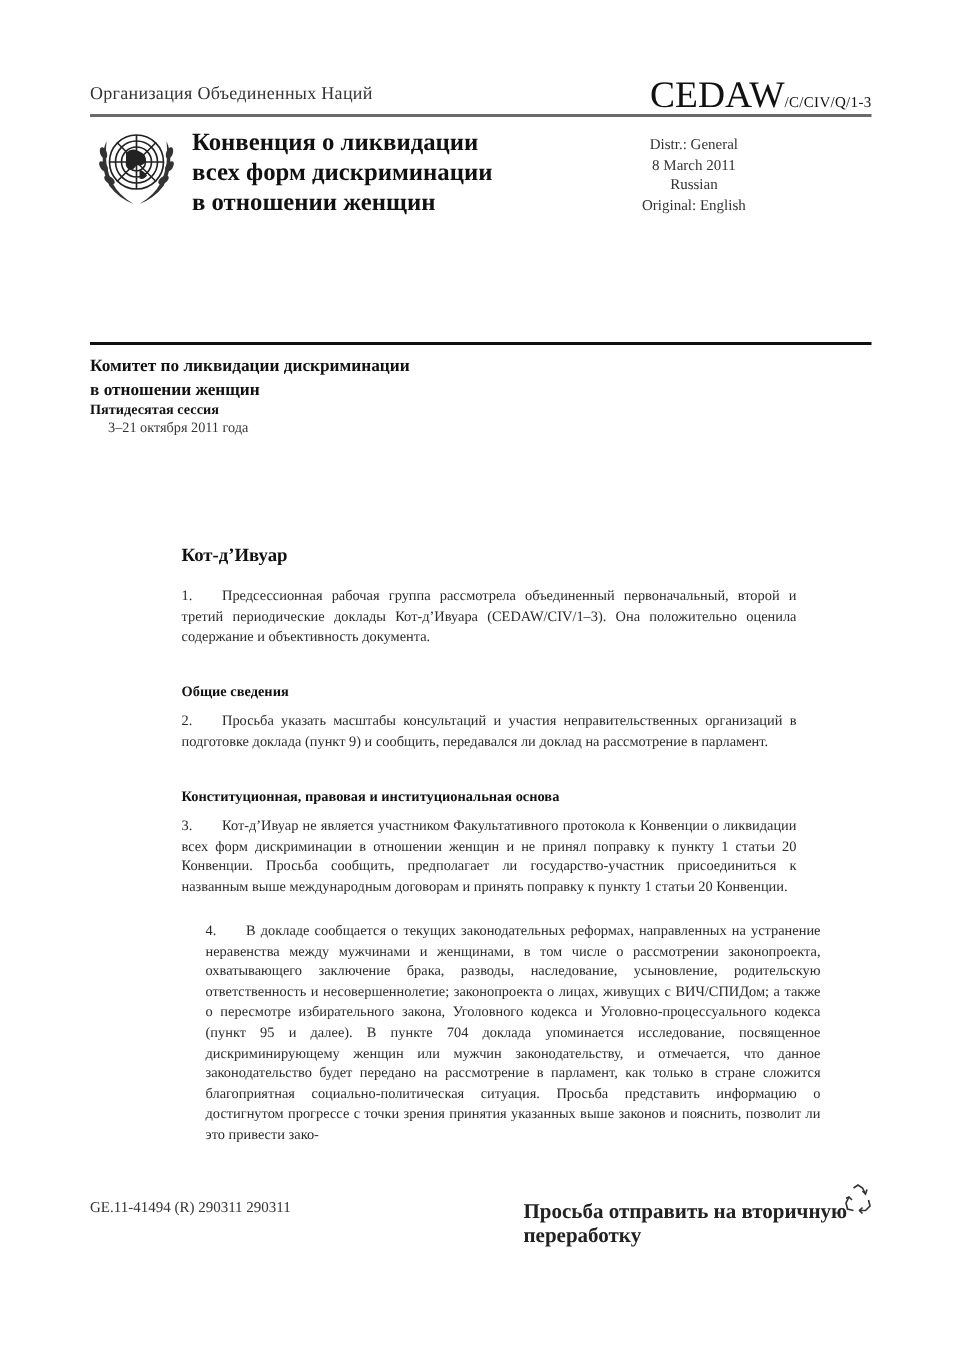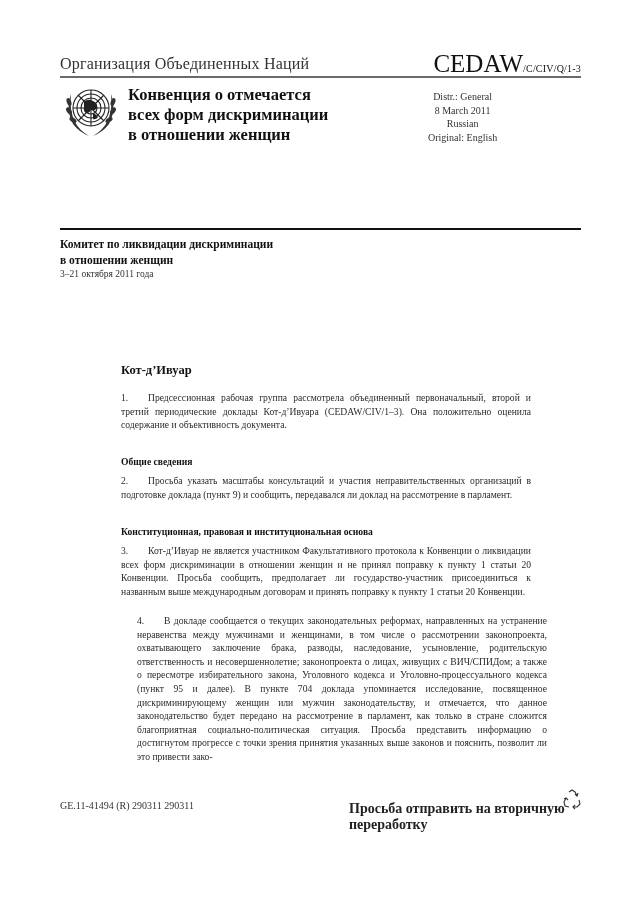--- a/index.html
+++ b/index.html
@@ -1,34 +1,34 @@
 <!DOCTYPE html>
 <html><head>
   <meta charset="utf-8">
   <style>
     html, body { margin: 0; padding: 0; background: #ffffff; }
     body { width: 640px; height: 905px; position: relative; overflow: hidden;
            font-family: "Liberation Serif", "DejaVu Serif", serif; color: #1a1a1a; }
     .abs { position: absolute; }
 
-    .org-name { left: 60px; top: 55px; font-size: 16px; color: #333; letter-spacing: 0.2px; }
+    .org-name { left: 60px; top: 55px; font-size: 12px; color: #333; letter-spacing: 0.2px; }
     .symbol { right: 59px; top: 50px; font-size: 25px; color: #111; white-space: nowrap; }
     .symbol .suffix { font-size: 10px; letter-spacing: 0.2px; }
     .rule-thin { left: 60px; top: 76px; width: 521px; height: 1.5px; background: #6a6a6a; }
 
     .emblem { left: 63px; top: 80px; width: 56px; height: 60px; }
     .conv-title { left: 128px; top: 85px; font-size: 16.5px; font-weight: bold; line-height: 20px; color: #111; }
     .distr { left: 428px; top: 90px; font-size: 10px; line-height: 13.5px; color: #333; text-align: center; }
 
     .rule-thick { left: 60px; top: 228px; width: 521px; height: 2px; background: #111; }
 
     .committee { left: 60px; top: 236px; color: #111; }
     .committee .c-title { font-size: 11.5px; font-weight: bold; line-height: 16px; }
     .committee .c-session { font-size: 9.5px; font-weight: bold; line-height: 11px; margin-top: 1px; }
-    .committee .c-dates { font-size: 9.5px; line-height: 12px; color: #333; }
+    .committee .c-dates { font-size: 9.5px; line-height: 12px; color: #333; margin-left: 12px; }
 
     .main-title { left: 121px; top: 311px; width: 410px; font-size: 14px; font-weight: bold; line-height: 18px; color: #111; }
     .country { left: 121px; top: 363px; font-size: 12.5px; font-weight: bold; color: #111; }
 
     .para { left: 121px; width: 410px; font-size: 9.6px; line-height: 13.6px; text-align: justify; color: #2a2a2a; }
     .para .num { display: inline-block; width: 27px; }
     .subhead { left: 121px; font-size: 9.6px; font-weight: bold; color: #111; }
 
     .footer-code { left: 60px; top: 800px; font-size: 10px; color: #333; }
     .recycle-text { left: 349px; top: 801px; font-size: 14px; font-weight: bold; color: #222; }
@@ -63,37 +63,38 @@
       <ellipse cx="6" cy="31" rx="2.2" ry="4" transform="rotate(-35 6 31)"></ellipse>
       <ellipse cx="10" cy="40" rx="2.2" ry="4" transform="rotate(-55 10 40)"></ellipse>
       <ellipse cx="50" cy="22" rx="2.2" ry="4" transform="rotate(20 50 22)"></ellipse>
       <ellipse cx="50" cy="31" rx="2.2" ry="4" transform="rotate(35 50 31)"></ellipse>
       <ellipse cx="46" cy="40" rx="2.2" ry="4" transform="rotate(55 46 40)"></ellipse>
     </g>
   </svg>
 </div>
 
 <div class="abs conv-title">
-  <div>Конвенция о отмечается</div>
+  <div>Конвенция о ликвидации</div>
   <div>всех форм дискриминации</div>
   <div>в отношении женщин</div>
 </div>
 
 <div class="abs distr">
   <div>Distr.: General</div>
   <div>8 March 2011</div>
   <div>Russian</div>
   <div>Original: English</div>
 </div>
 
 <div class="abs rule-thick"></div>
 
 <div class="abs committee">
   <div class="c-title">Комитет по ликвидации дискриминации</div>
   <div class="c-title">в отношении женщин</div>
+  <div class="c-session">Пятидесятая сессия</div>
   <div class="c-dates">3–21 октября 2011 года</div>
 </div>
 
 <div class="abs main-title">
 </div>
 
 <div class="abs country">Кот-д’Ивуар</div>
 
 <div class="abs para" style="top:391px;">
   <span class="num">1.</span><span>Предсессионная рабочая группа рассмотрела объединенный первоначальный, второй и третий периодические доклады Кот-д’Ивуара (CEDAW/CIV/1–3). Она положительно оценила содержание и объективность документа.</span>

